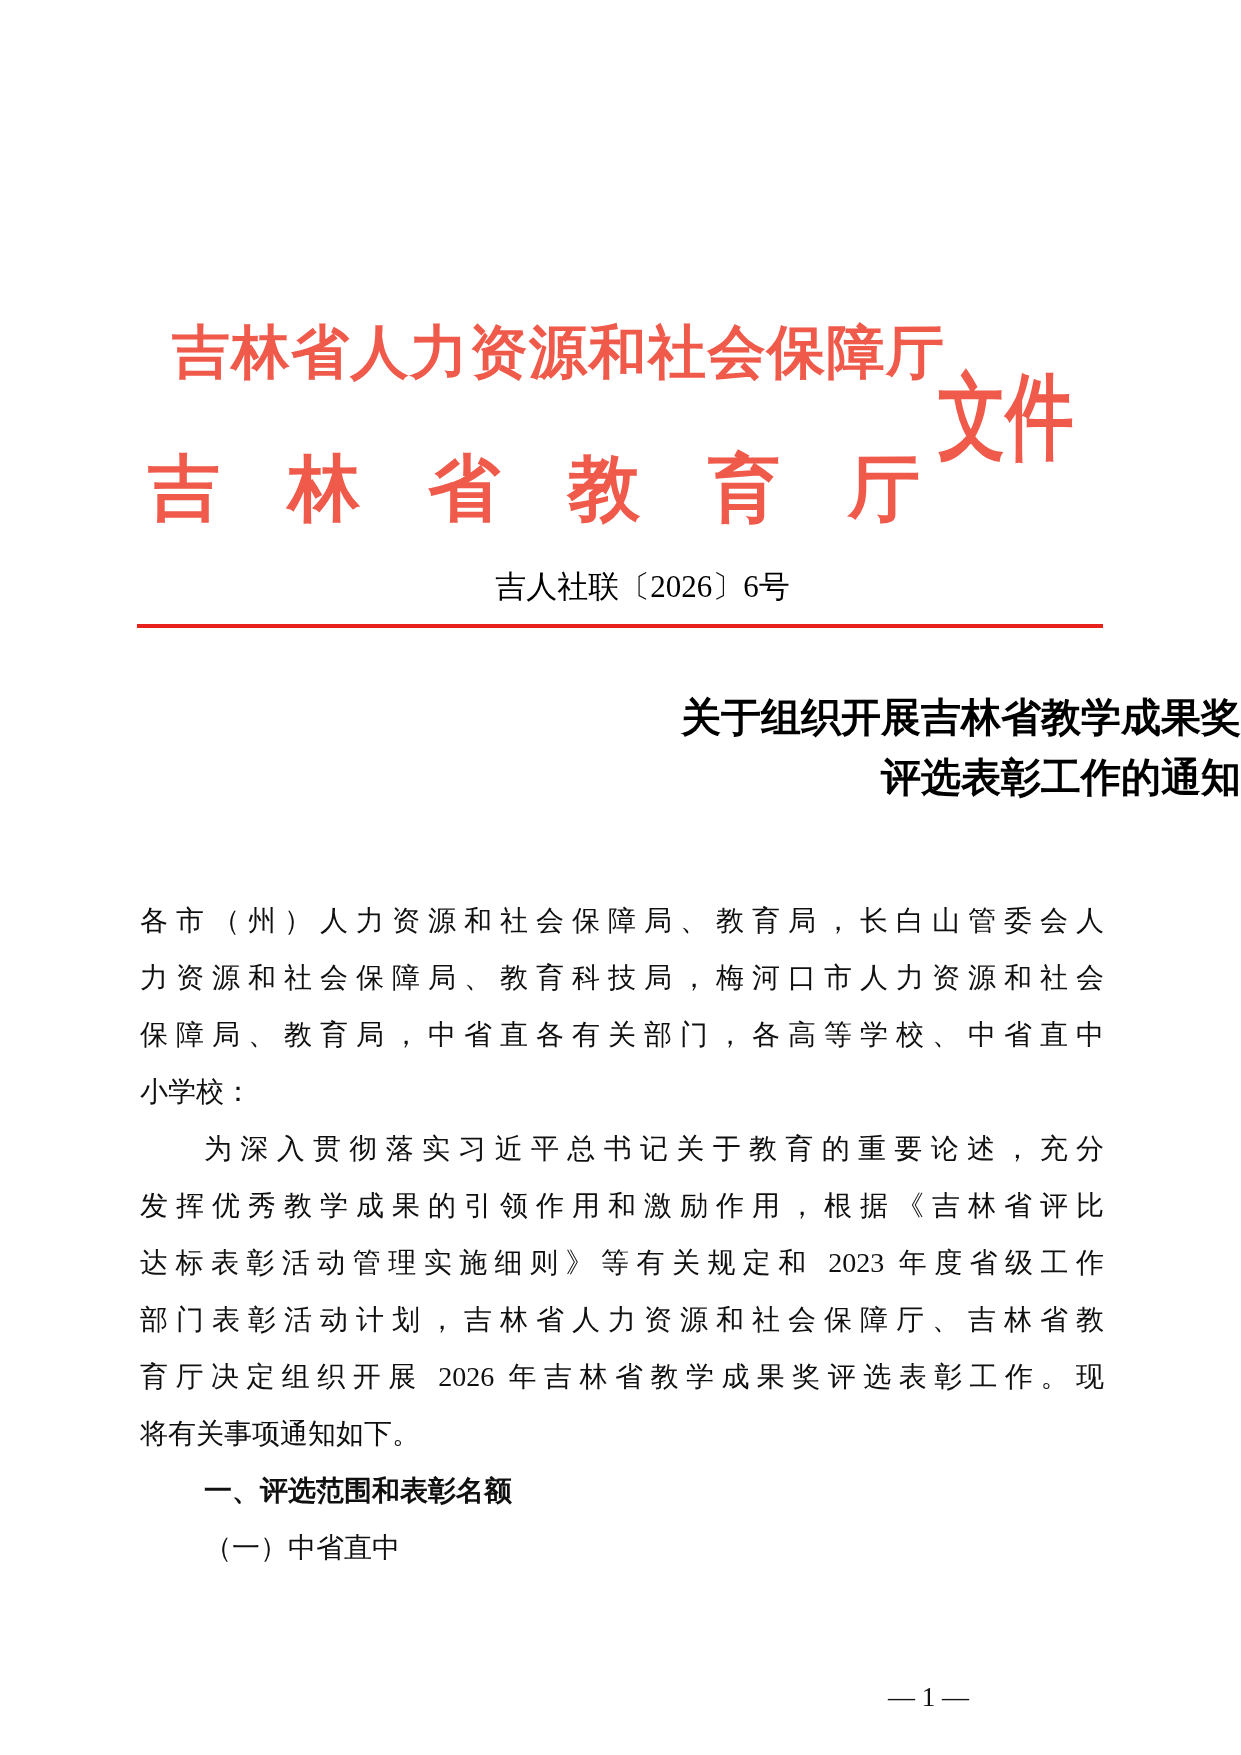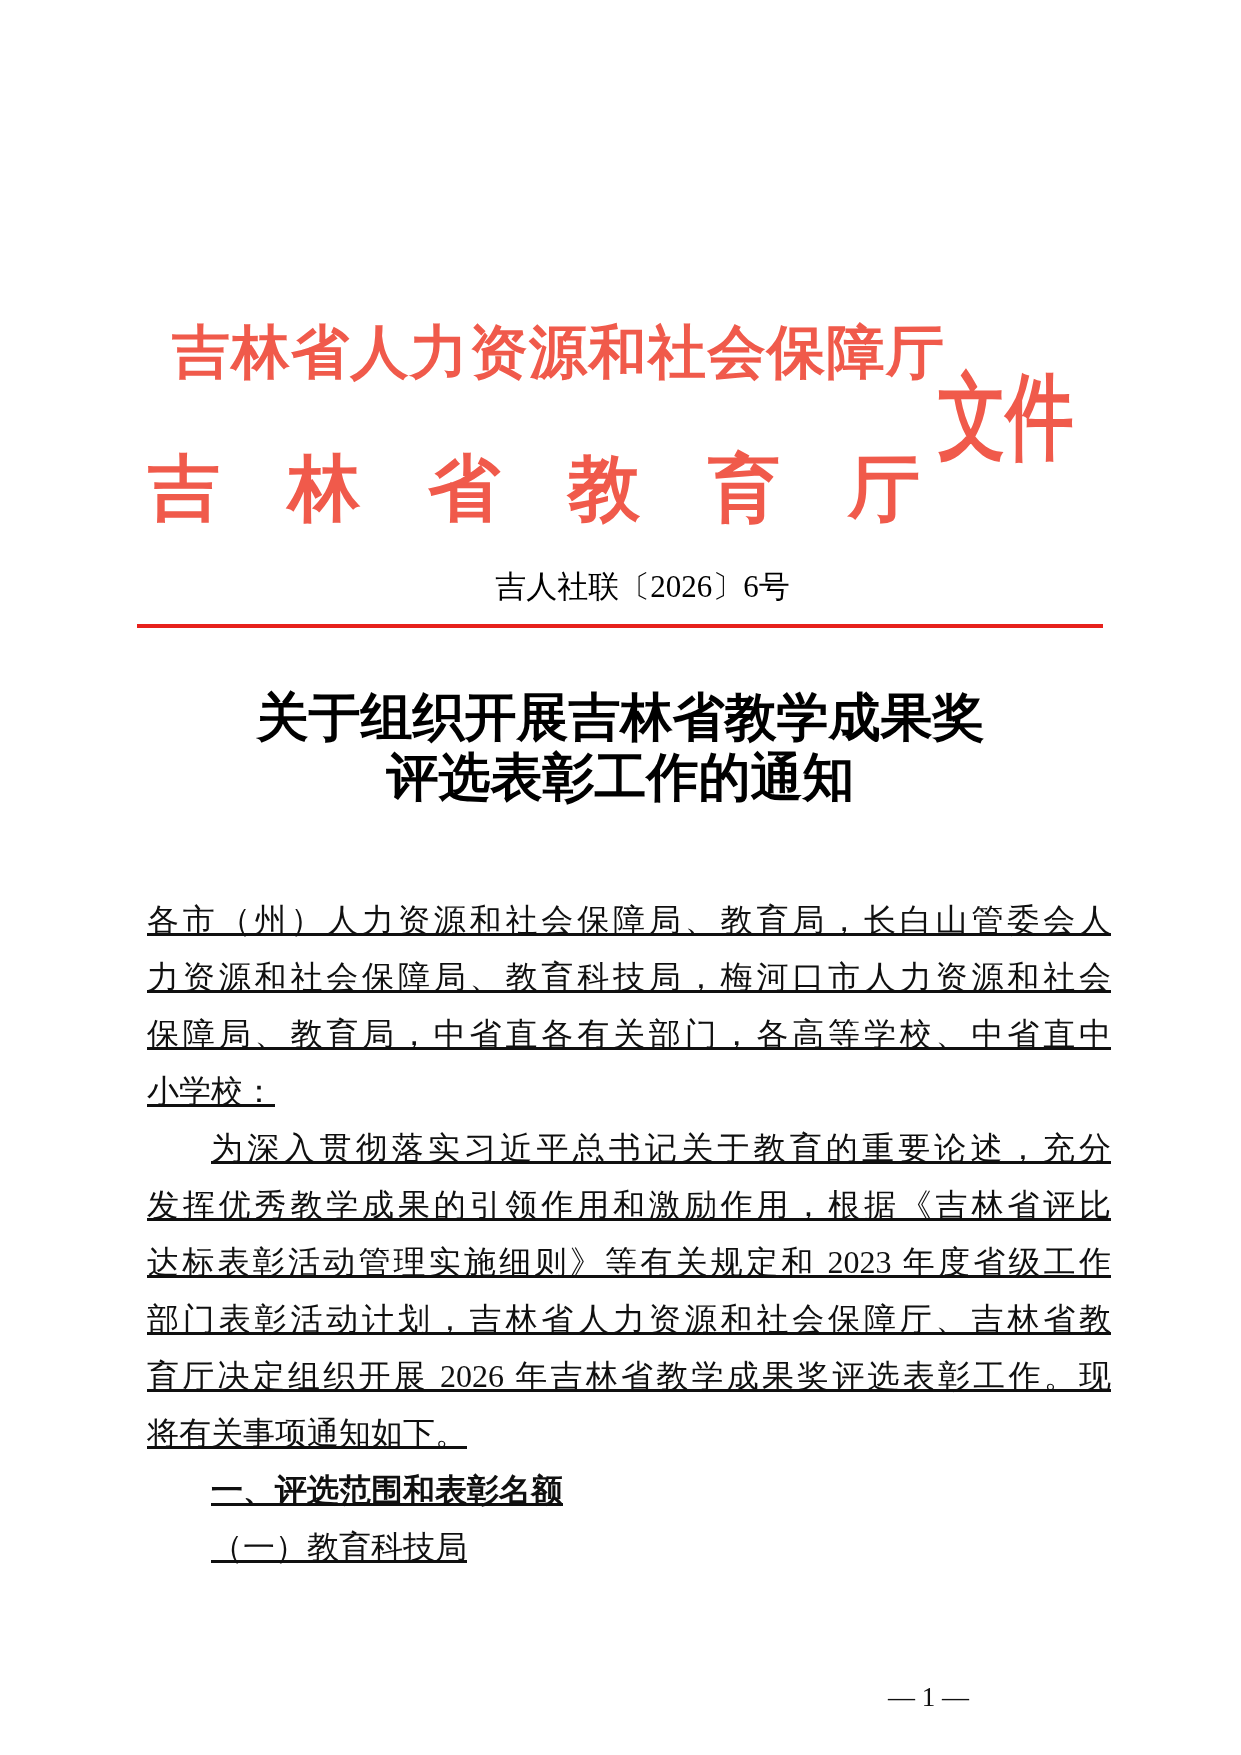--- a/index.html
+++ b/index.html
@@ -59,34 +59,33 @@
     position: absolute;
     left: 137px; top: 624px;
     width: 966px; height: 4px;
     background: #e7211c;
   }
 
   
   .title {
     position: absolute;
     left: 0; top: 688px; width: 1241px;
-    text-align: center;
-    font-size: 52px; font-weight: bold;
+    text-align: right;
+    font-size: 40px; font-weight: bold;
     line-height: 60px;
     color: #000000;
   }
 
   
   .body-text {
     position: absolute;
-    left: 147px; top: 892px;
+    left: 140px; top: 892px;
     width: 964px;
-    font-size: 32px;
+    font-size: 28px;
     color: #101010;
-    text-decoration: underline;
   }
   .line {
     height: 57px;
     line-height: 57px;
     white-space: nowrap;
     text-align: justify;
     text-align-last: justify;
     text-justify: inter-character;
   }
   .line.plain {
@@ -141,18 +140,18 @@
     <div class="line">力资源和社会保障局、教育科技局，梅河口市人力资源和社会</div>
     <div class="line">保障局、教育局，中省直各有关部门，各高等学校、中省直中</div>
     <div class="line plain">小学校：</div>
     <div class="line indent">为深入贯彻落实习近平总书记关于教育的重要论述，充分</div>
     <div class="line">发挥优秀教学成果的引领作用和激励作用，根据《吉林省评比</div>
     <div class="line">达标表彰活动管理实施细则》等有关规定和 2023 年度省级工作</div>
     <div class="line">部门表彰活动计划，吉林省人力资源和社会保障厅、吉林省教</div>
     <div class="line">育厅决定组织开展 2026 年吉林省教学成果奖评选表彰工作。现</div>
     <div class="line plain">将有关事项通知如下。</div>
     <div class="line heading">一、评选范围和表彰名额</div>
-    <div class="line subheading">（一）教育科技局</div>
+    <div class="line subheading">（一）中省直中</div>
   </div>
 
   <div class="page-number">— 1 —</div>
 
 </div>
 
 </body></html>

